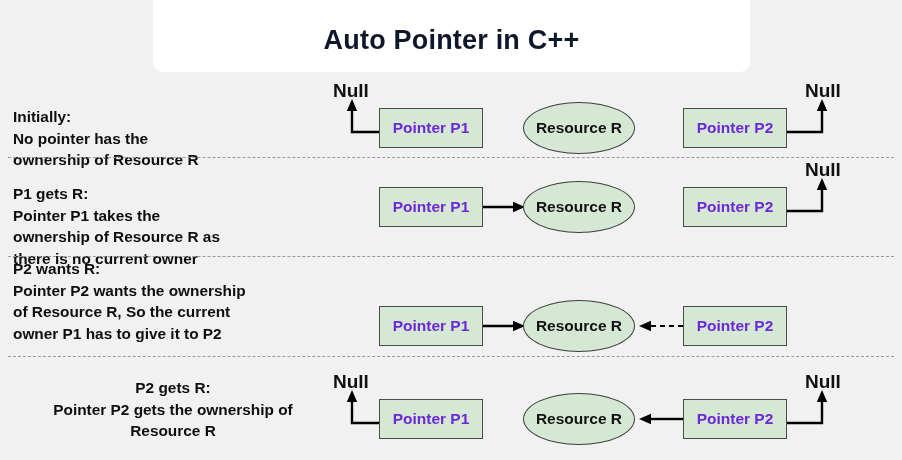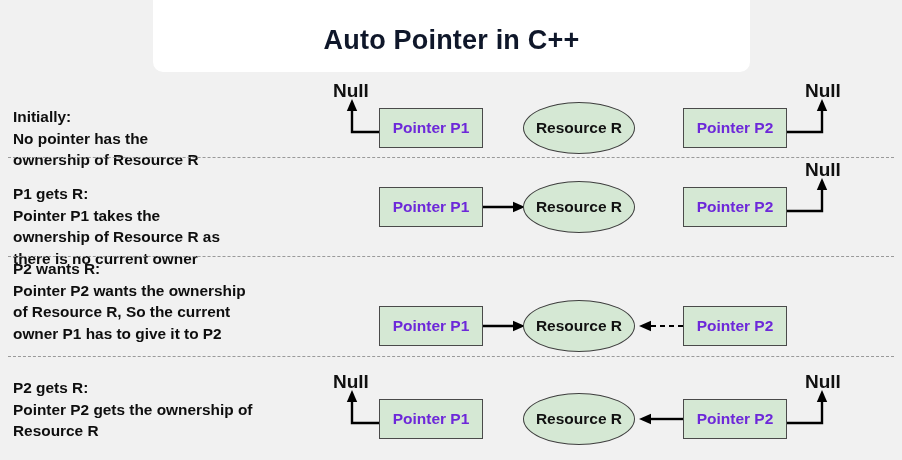--- a/index.html
+++ b/index.html
@@ -181,21 +181,21 @@
     <svg class="connector" style="left:637px; top:306px;" width="48" height="40" viewBox="0 0 48 40">
       <path d="M 46 20 L 14 20" stroke="#000000" stroke-width="2.2" fill="none" stroke-dasharray="5,4"></path>
       <path d="M 2 20 L 14 14.8 L 14 25.2 Z" fill="#000000"></path>
     </svg>
     <div class="node-box" style="left:683px; top:306px;">Pointer P2</div>
 
     <div class="divider" style="top:356px;"></div>
   </div>
 
   <div class="row" style="top:0;">
-    <div class="row-text" style="top:377px;">P2 gets R:
+    <div class="row-text" style="top:377px;text-align:center;">P2 gets R:
 Pointer P2 gets the ownership of
 Resource R</div>
 
     <div class="null-label" style="left:333px; top:371px;">Null</div>
     <svg class="connector" style="left:340px; top:386px;" width="60" height="50" viewBox="0 0 60 50">
       <path d="M 50 37 L 12 37 L 12 14" stroke="#000000" stroke-width="2.4" fill="none"></path>
       <path d="M 12 4 L 6.8 16 L 17.2 16 Z" fill="#000000"></path>
     </svg>
     <div class="node-box" style="left:379px; top:399px;">Pointer P1</div>
 

